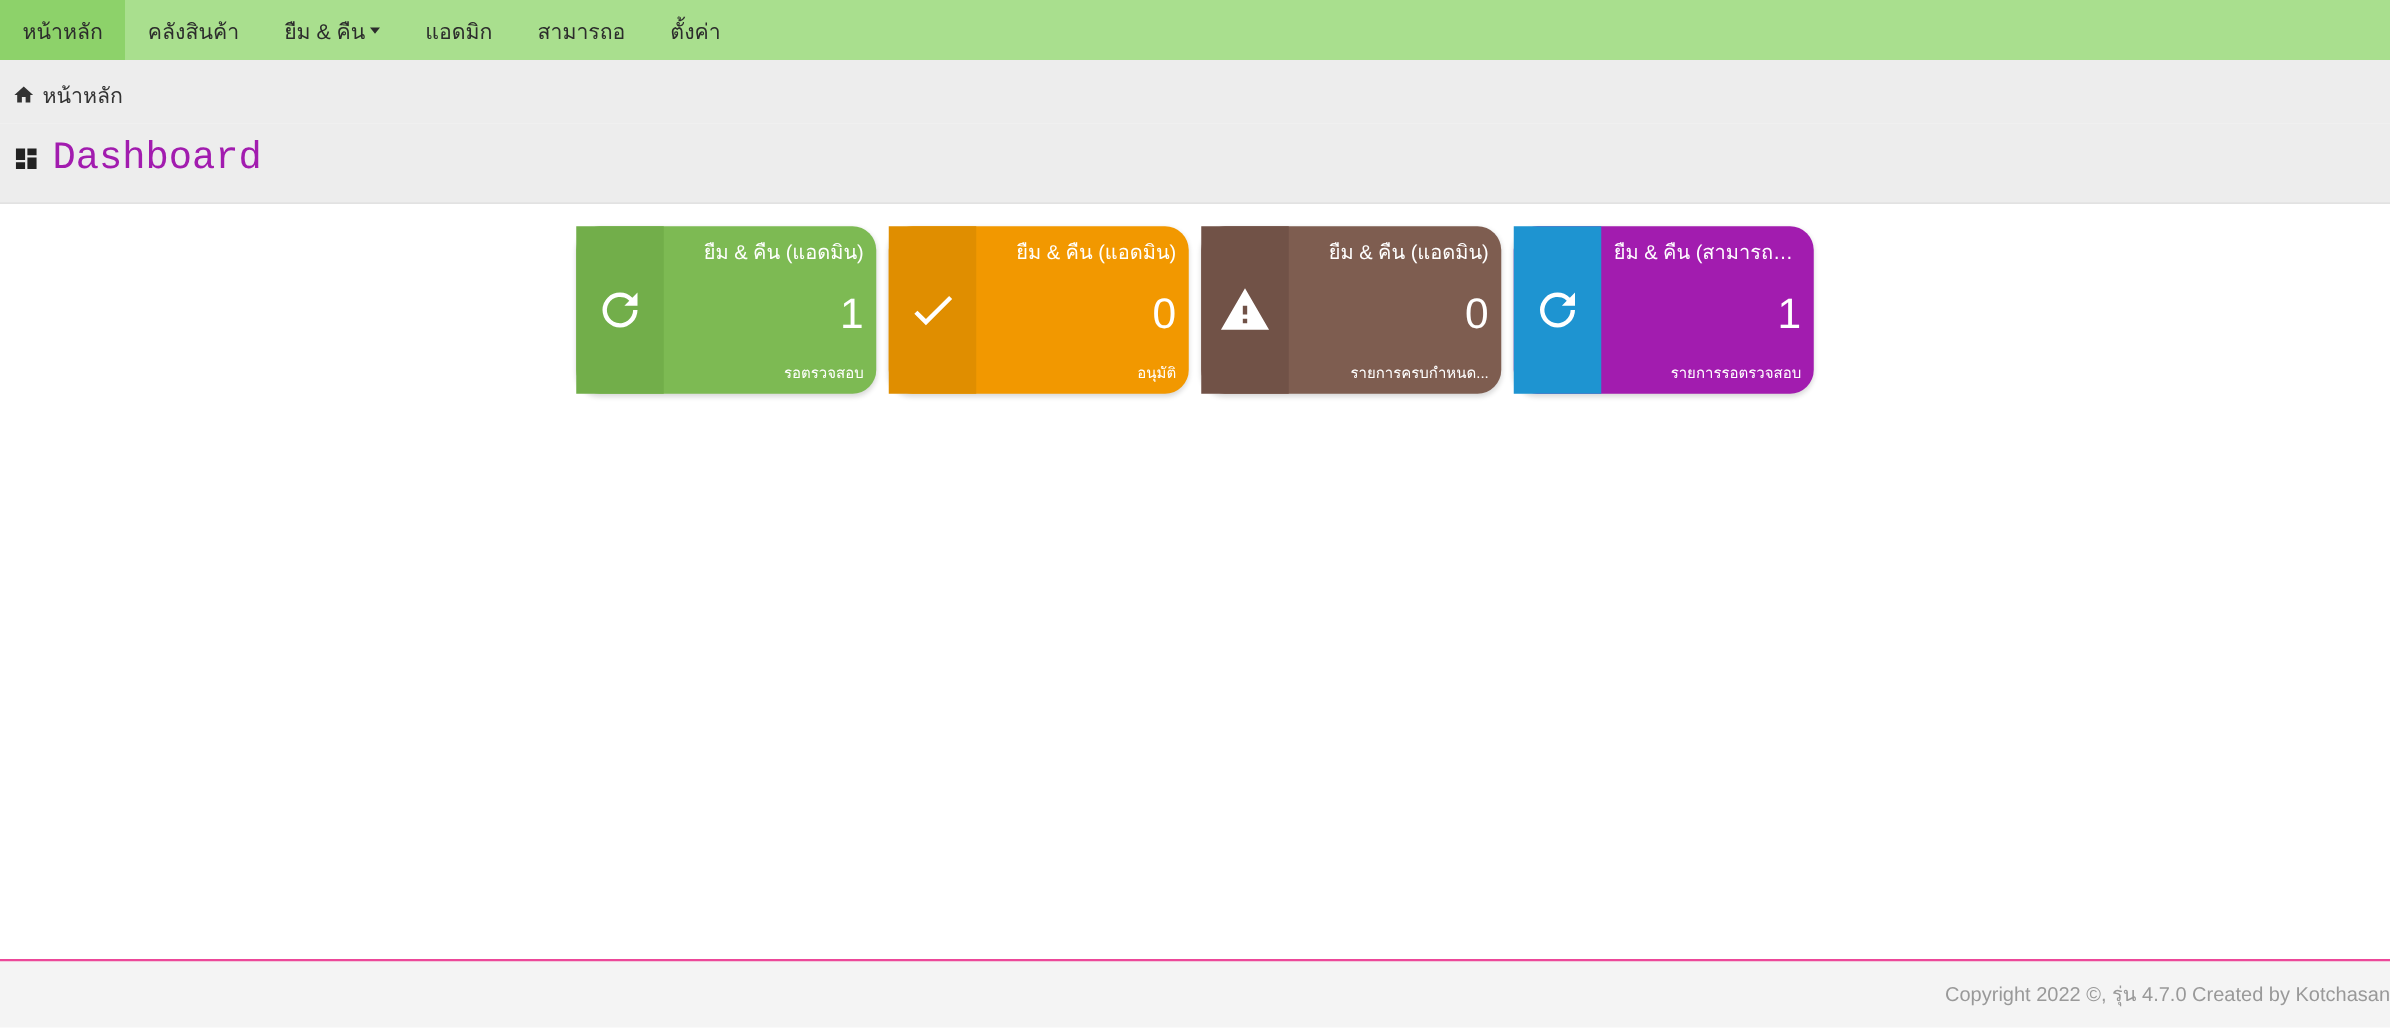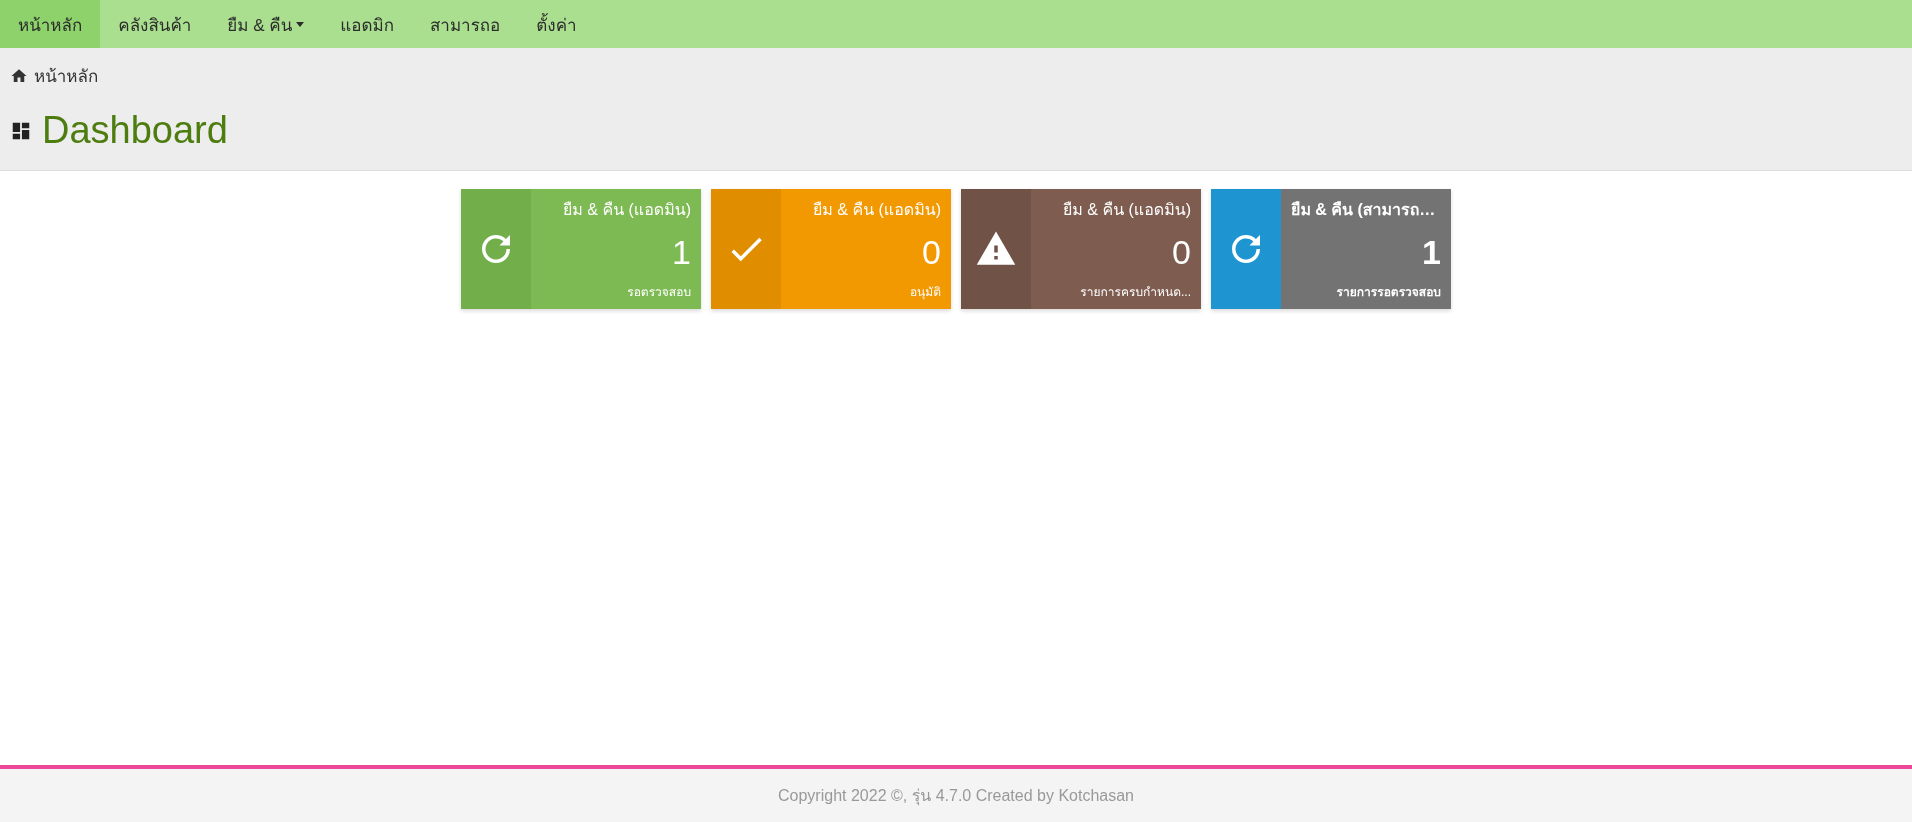--- a/index.html
+++ b/index.html
@@ -57,37 +57,39 @@
       display: flex;
       align-items: center;
       border-bottom: 1px solid #ddd;
     }
     .page-header svg {
       width: 22px;
       height: 22px;
       margin-right: 10px;
     }
     .page-header h1 {
-      font-size: 38px;
+      font-size: 31px;
       font-weight: normal;
-      color: #4d7c0f;
+      color: #a21caf;
+      font-family: Liberation Mono, monospace;
     }
     .cards-wrap {
       display: flex;
       justify-content: center;
       padding: 18px 0;
       gap: 10px;
     }
     .card {
       width: 240px;
-      height: 120px;
+      height: 134px;
       display: flex;
       color: #fff;
       cursor: pointer;
       box-shadow: 0 2px 4px rgba(0,0,0,0.15);
+      border-radius: 19px;
     }
     .card-icon {
       width: 70px;
       display: flex;
       align-items: center;
       justify-content: center;
     }
     .card-icon svg {
       width: 42px;
       height: 42px;
@@ -118,30 +120,30 @@
       overflow: hidden;
       text-overflow: ellipsis;
     }
     .card.green { background: #7dba53; }
     .card.green .card-icon { background: #72ae4a; }
     .card.orange .card-icon { background: #e08e00; }
     .card.orange { background: #f29800; }
     .card.brown .card-icon { background: #715247; }
     .card.brown { background: #7e5d50; }
     .card.blue .card-icon { background: #1e94d1; }
-    .card.blue { background: #737373; font-weight: bold; }
+    .card.blue { background: #a21caf; }
 
     .footer {
       position: fixed;
       bottom: 0;
       left: 0;
       right: 0;
       background: #f4f4f4;
-      border-top: 4px solid #ec4899;
-      text-align: center;
+      border-top: 2px solid #ec4899;
+      text-align: right;
       padding: 14px 0;
       color: #999;
       font-size: 16px;
     }
   </style>
 </head>
 <body>
 
 <nav class="navbar" id="navbar">
     <div class="navbar-item active">

